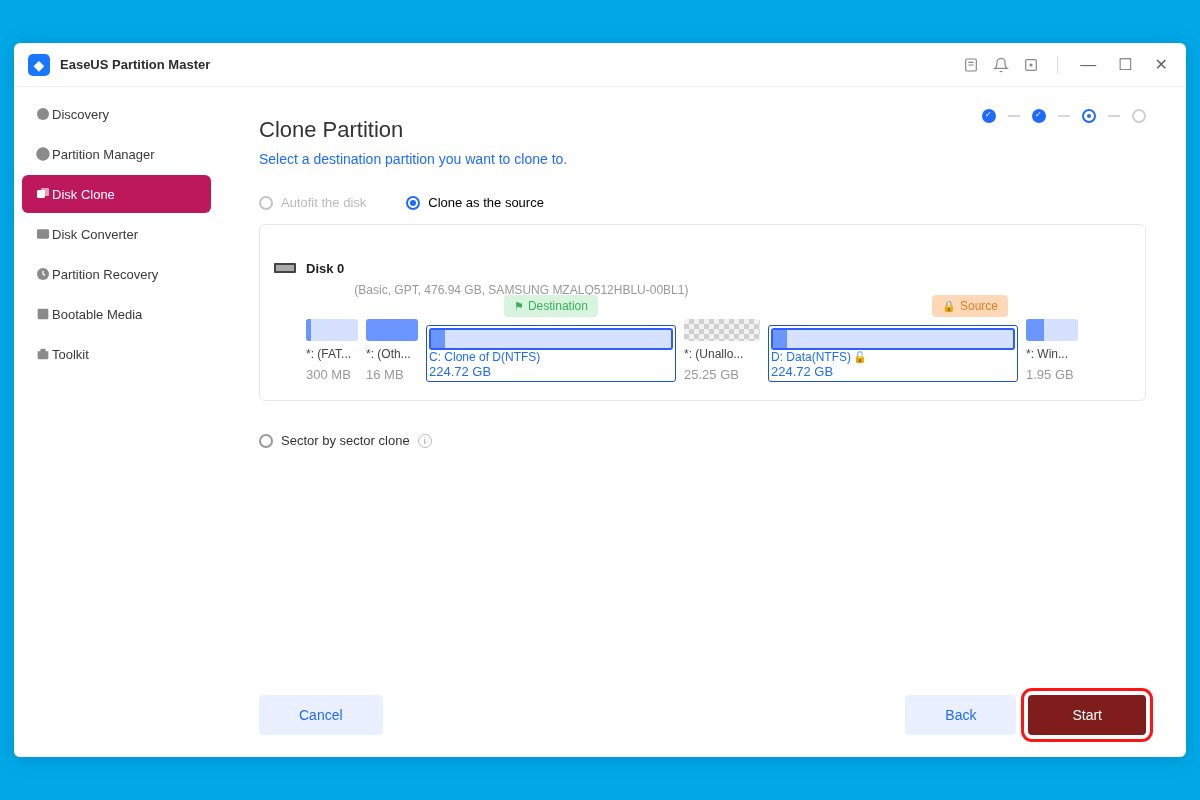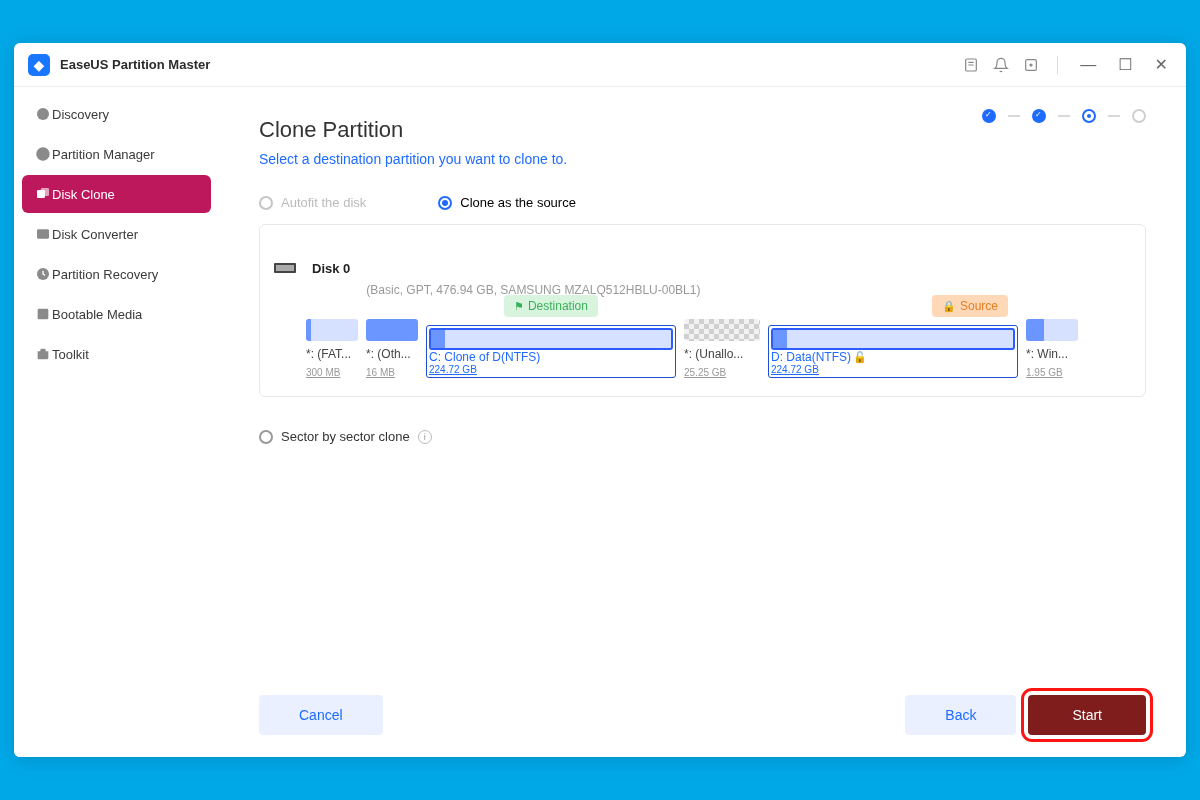--- a/index.html
+++ b/index.html
@@ -20,37 +20,37 @@
     .main { flex: 1; padding: 30px 40px 22px 40px; display: flex; flex-direction: column; position: relative; }
     .stepper { position: absolute; top: 22px; right: 40px; display: flex; align-items: center; gap: 12px; }
     .step-dot { width: 14px; height: 14px; border-radius: 50%; border: 2px solid #d0d0d0; position: relative; }
     .step-dot.done { background: #1f6bff; border-color: #1f6bff; }
     .step-dot.done::after { content: "✓"; color: #fff; font-size: 8px; position: absolute; top: -1px; left: 1px; }
     .step-dot.current { border-color: #1f6bff; }
     .step-dot.current::after { content: ""; width: 4px; height: 4px; background: #1f6bff; border-radius: 50%; position: absolute; top: 3px; left: 3px; }
     .step-line { width: 12px; height: 2px; background: #d8d8d8; }
     .page-title { font-size: 22px; color: #333; font-weight: 400; margin-bottom: 8px; }
     .page-subtitle { font-size: 14px; color: #1f6bff; margin-bottom: 28px; }
-    .radio-row { display: flex; gap: 72px; margin-bottom: 14px; align-items: center; }
+    .radio-row { display: flex; gap: 40px; margin-bottom: 14px; align-items: center; }
     .radio-opt { display: flex; align-items: center; gap: 8px; font-size: 13px; cursor: pointer; }
     .radio-circle { width: 14px; height: 14px; border: 2px solid #c5c5c5; border-radius: 50%; position: relative; }
     .radio-opt.selected .radio-circle { border-color: #1f6bff; }
     .radio-opt.selected .radio-circle::after { content: ""; width: 6px; height: 6px; background: #1f6bff; border-radius: 50%; position: absolute; top: 2px; left: 2px; }
     .radio-opt.disabled { color: #bbb; }
     .disk-panel { border: 1px solid #e8e8e8; border-radius: 6px; padding: 14px 14px 18px 14px; }
-    .disk-header { display: flex; align-items: center; gap: 16px; margin-bottom: 22px; }
+    .disk-header { display: flex; align-items: center; gap: 10px; margin-bottom: 22px; }
     .disk-icon { width: 22px; height: 16px; }
     .disk-name { font-size: 13px; font-weight: 700; color: #222; }
     .disk-info { font-size: 12px; color: #999; margin-top: 44px; }
     .partitions { display: flex; gap: 8px; align-items: flex-end; padding-left: 32px; position: relative; }
     .partition { display: flex; flex-direction: column; gap: 6px; position: relative; }
     .part-bar { height: 22px; border-radius: 3px; position: relative; overflow: hidden; }
     .part-bar .used { height: 100%; background: #6b95ff; }
     .part-label { font-size: 12px; color: #444; white-space: nowrap; overflow: hidden; text-overflow: ellipsis; }
-    .part-size { font-size: 10px; color: #999; text-decoration: underline; }
+    .part-size { font-size: 13px; color: #999; }
     .part-bar.bg-fill { background: #d6e0ff; }
     .part-bar.checker { background-image: repeating-conic-gradient(#d0d0d0 0% 25%, #f2f2f2 0% 50%); background-size: 10px 10px; }
     .partition.framed .part-bar { border: 2px solid #2d5cff; }
     .partition.framed .part-label { color: #1f6bff; }
     .partition.framed .part-size { color: #1f6bff; }
     .part-frame { border: 1px solid #1d4ed8; border-radius: 3px; padding: 2px; }
     .badge { position: absolute; top: -30px; padding: 4px 10px; border-radius: 4px; font-size: 12px; display: flex; align-items: center; gap: 4px; z-index: 5; }
     .badge.dest { background: #d8f4de; color: #3bb05a; left: 50%; transform: translateX(-50%); }
     .badge.source { background: #ffd8b8; color: #e67e22; right: 10px; }
     .badge-icon { font-size: 11px; }

